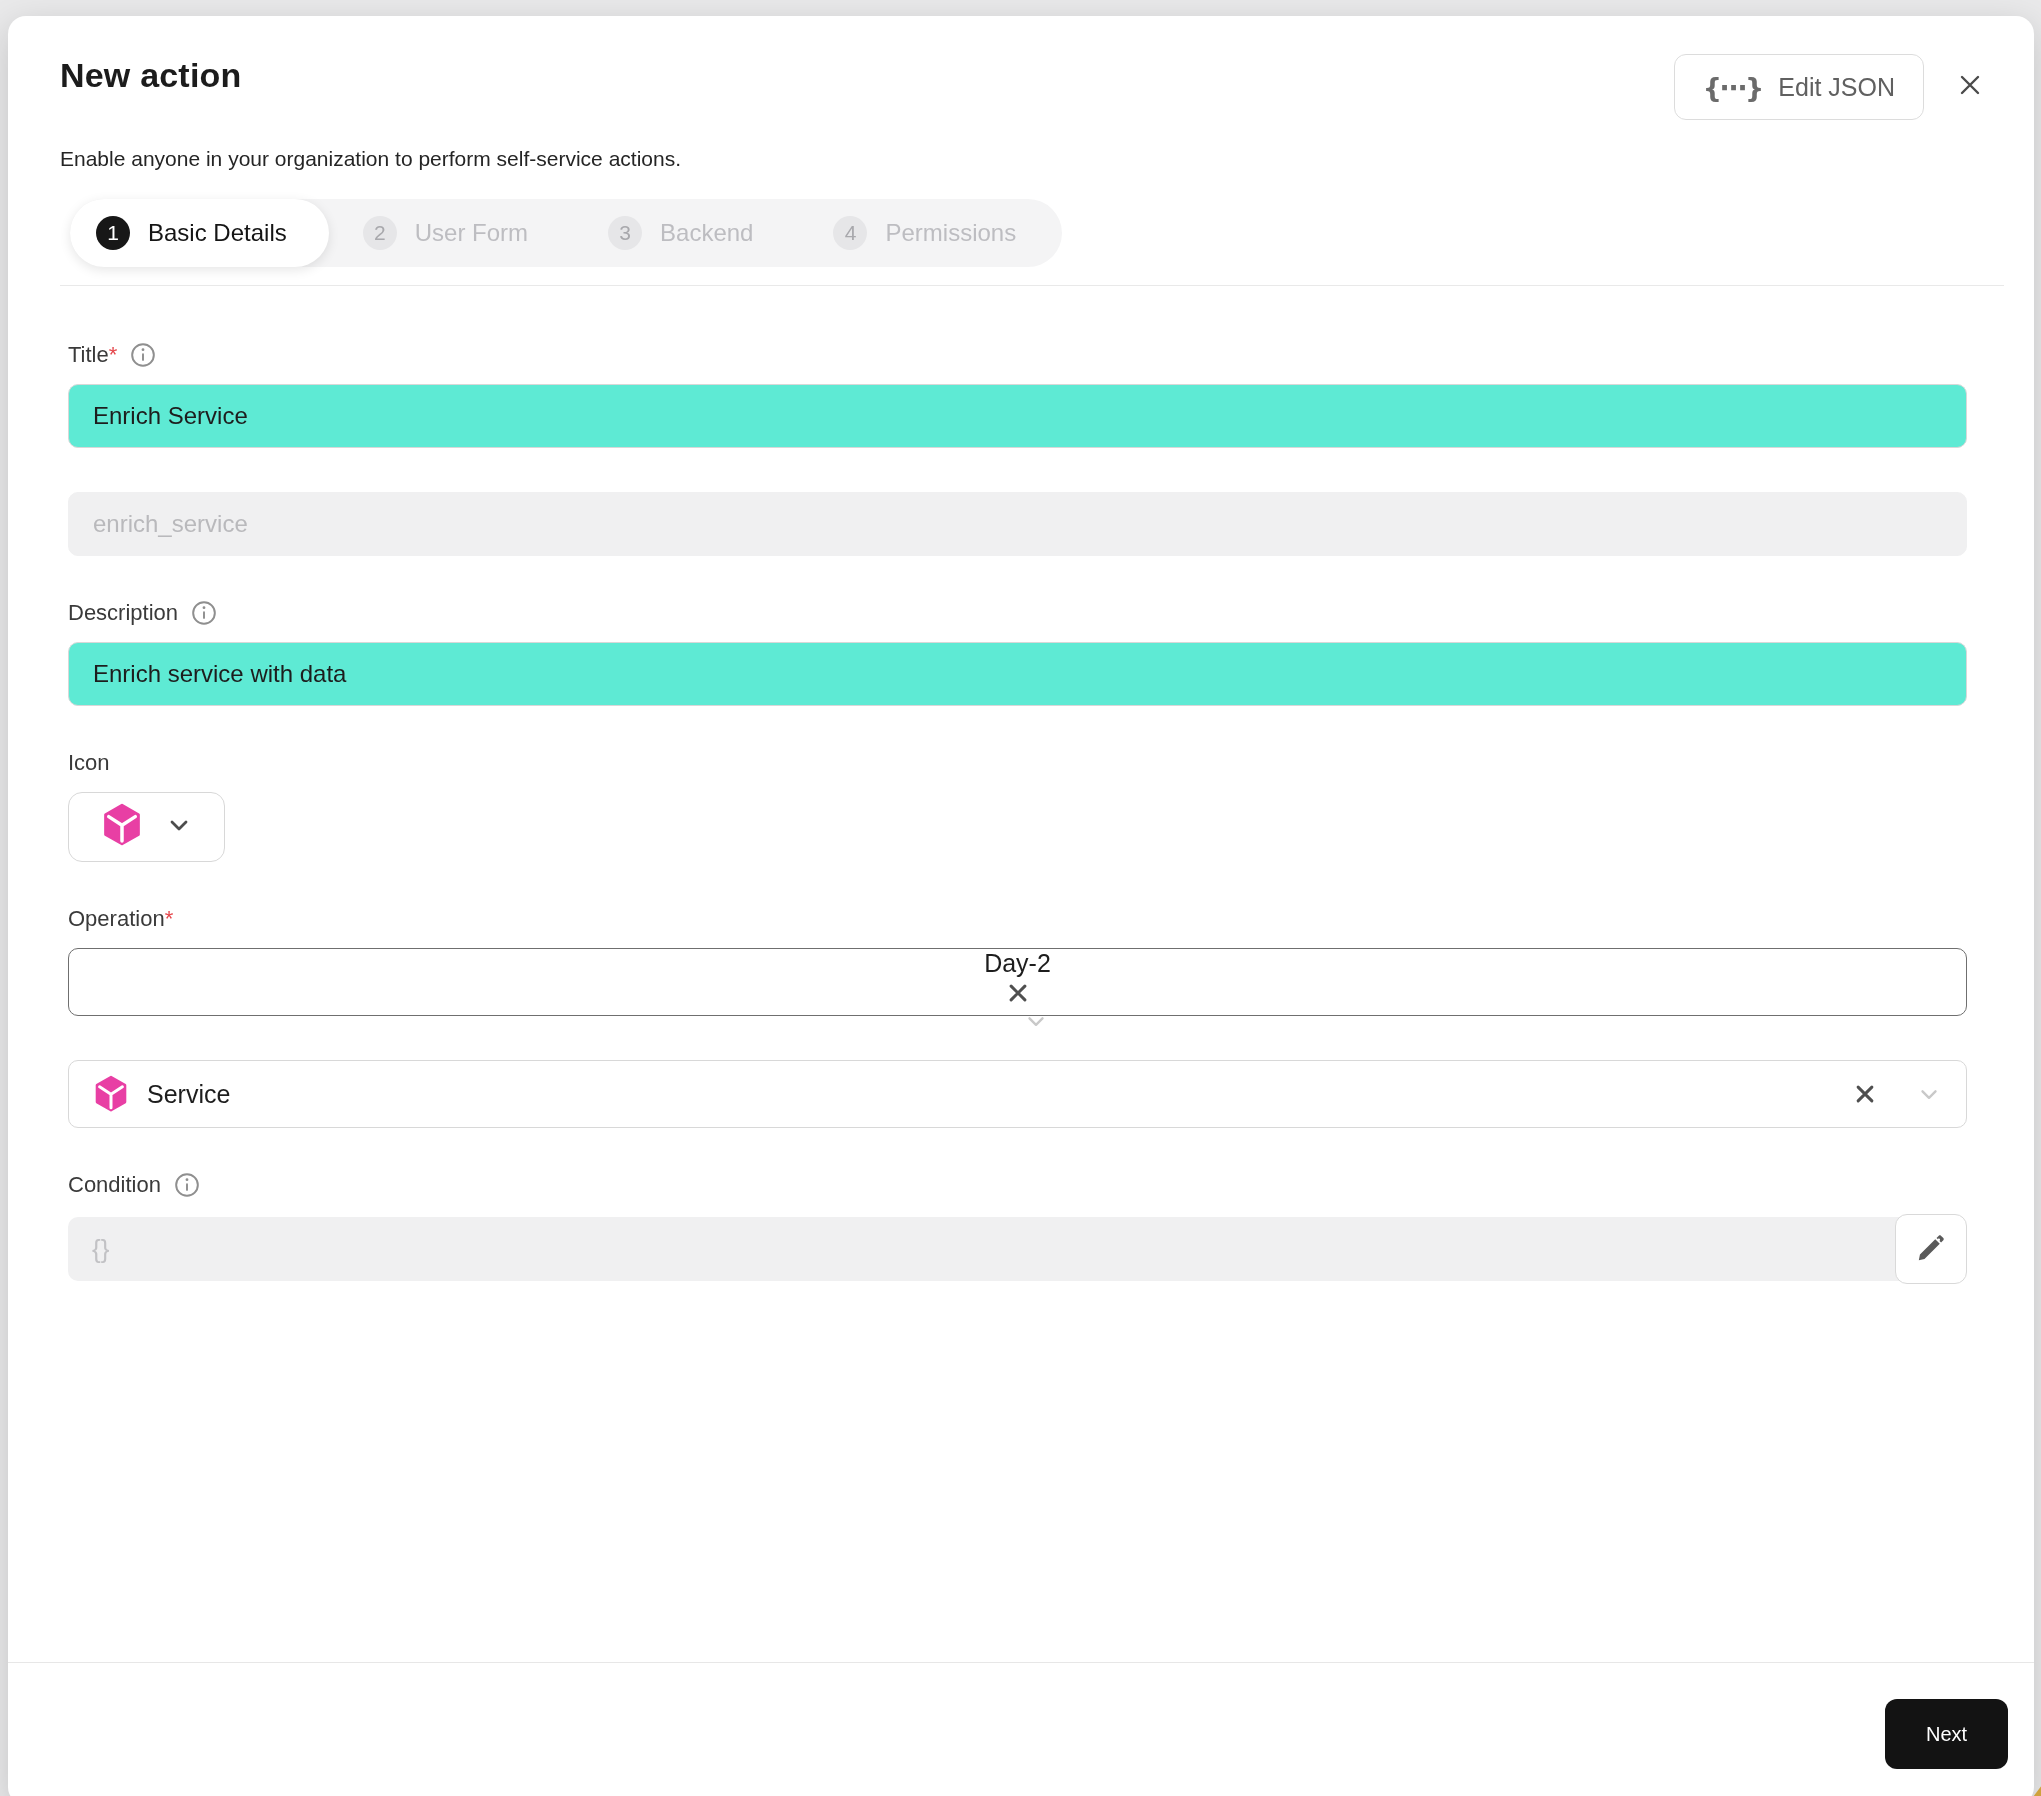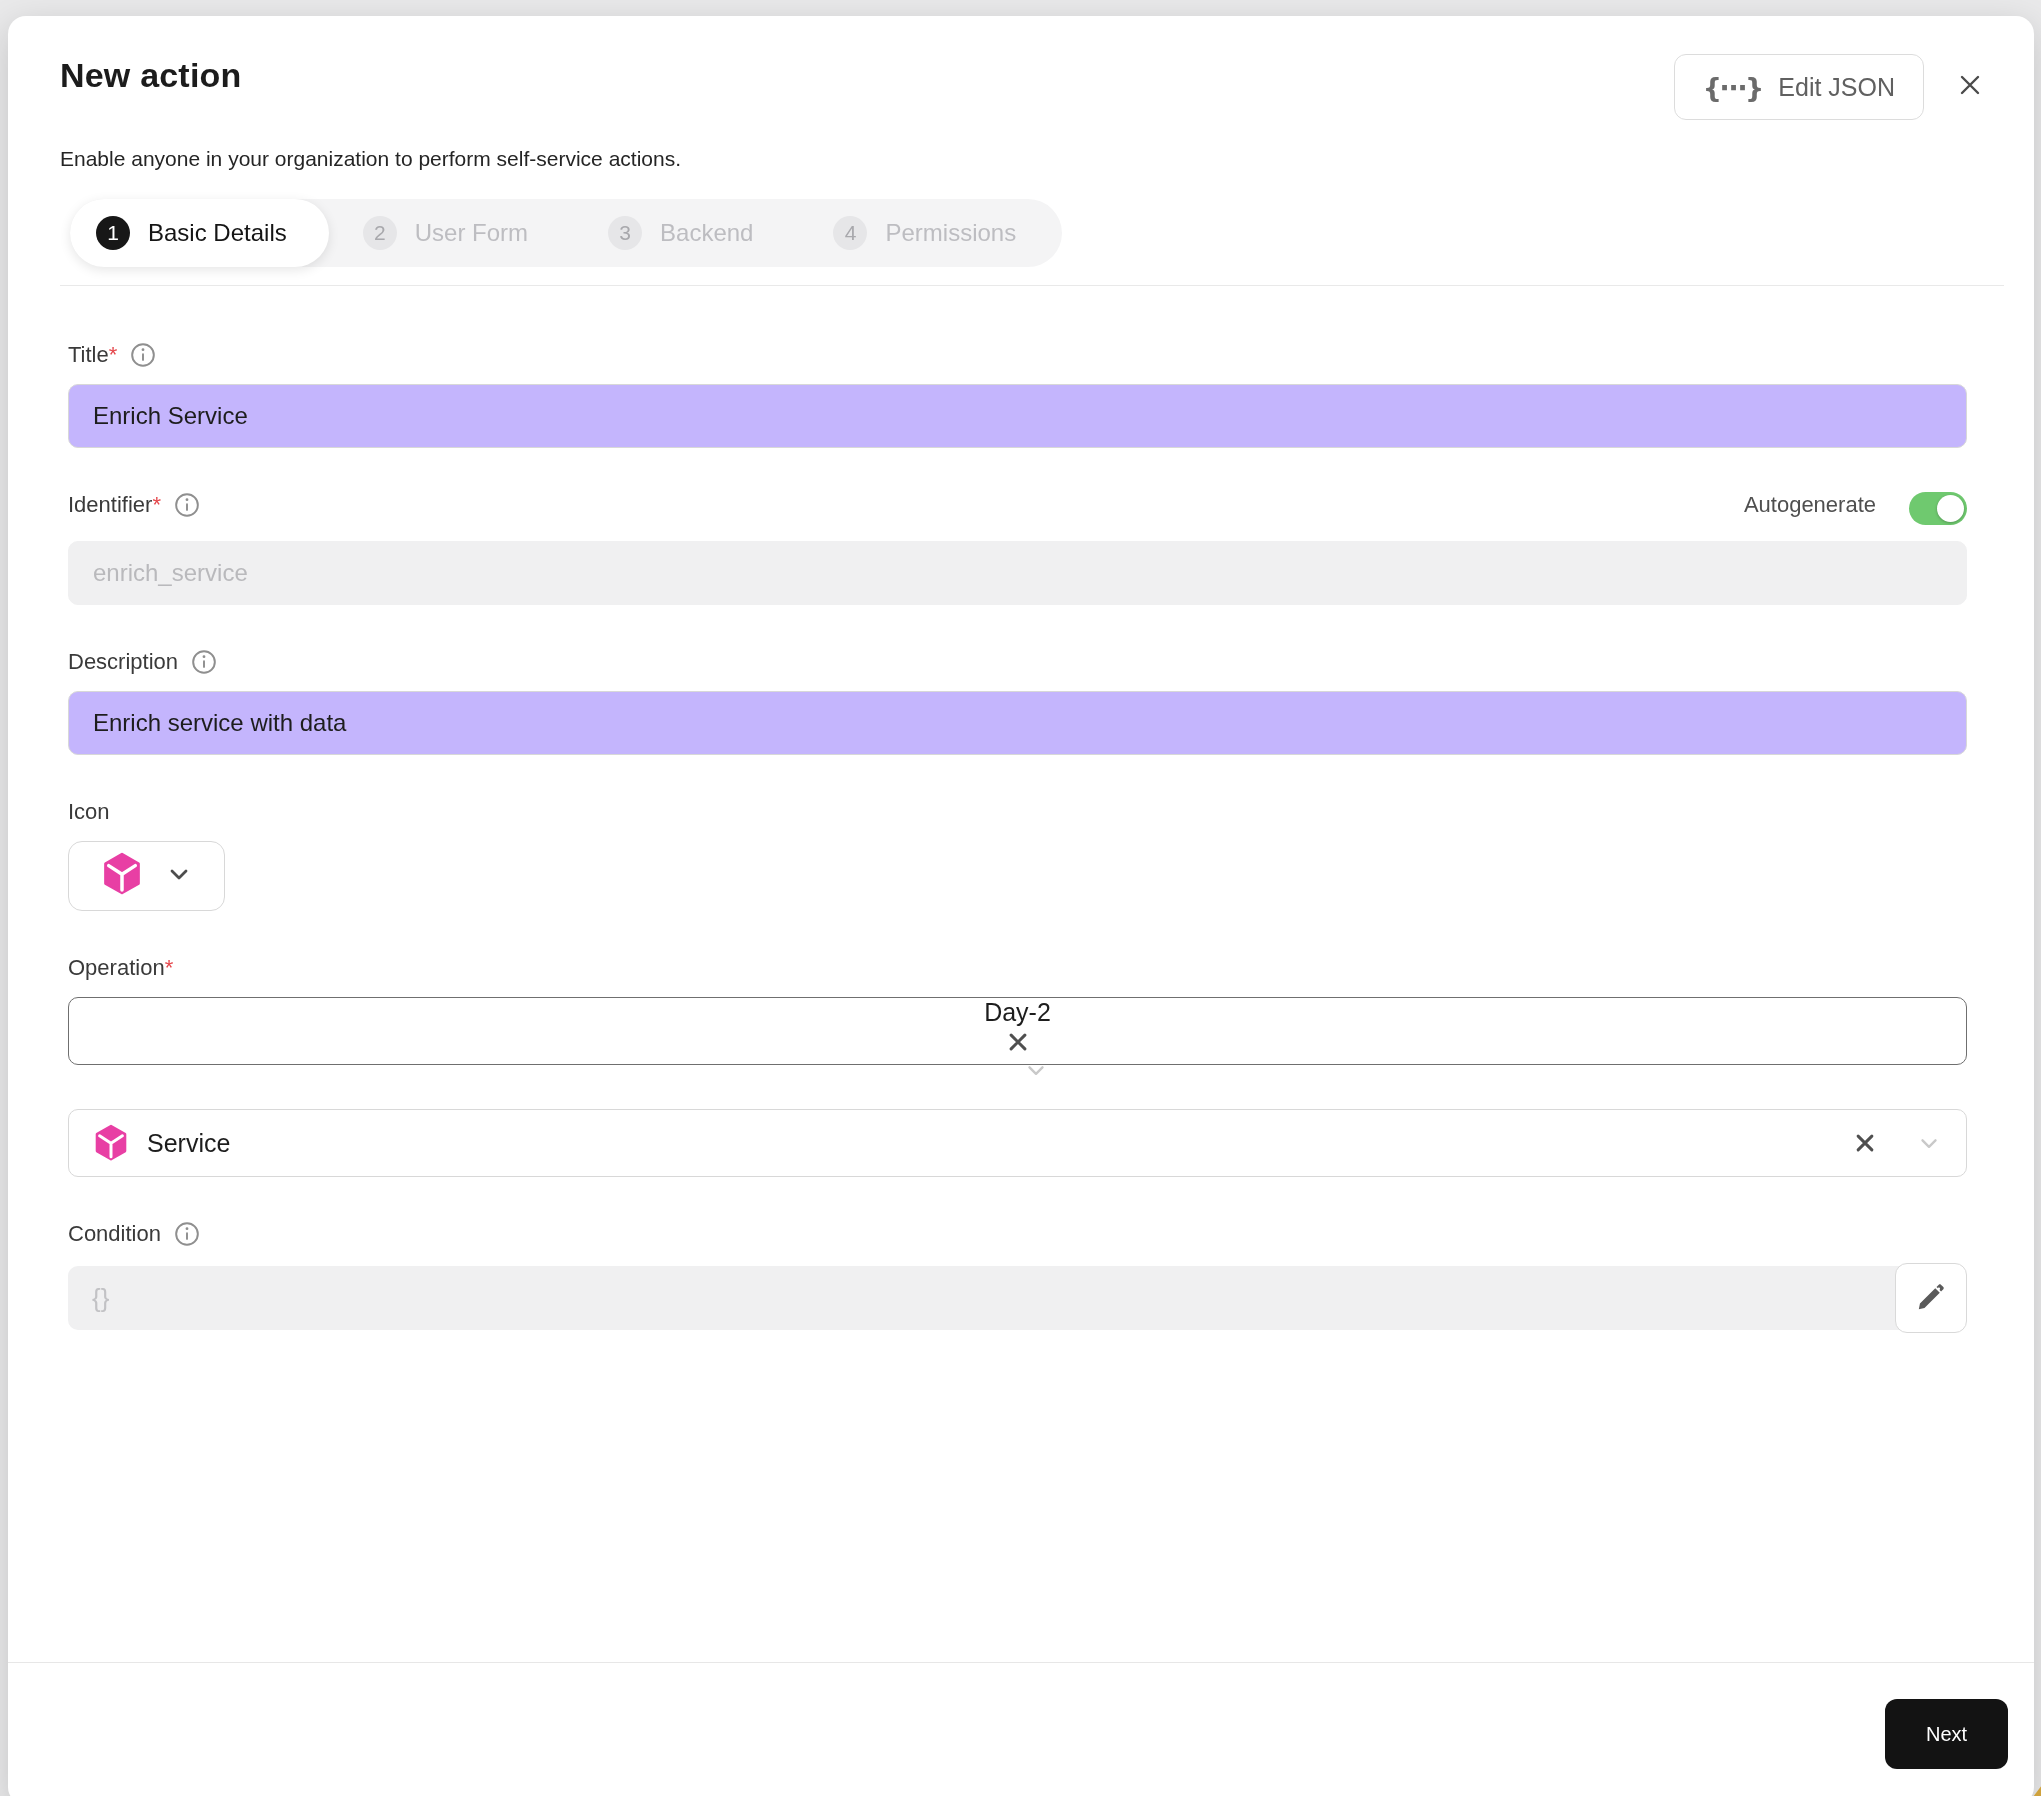--- a/index.html
+++ b/index.html
@@ -59,21 +59,21 @@
   .group { margin-top: 44px; }
   .group:first-child { margin-top: 0; }
   .label-row { display: flex; align-items: flex-start; gap: 13px; margin-bottom: 16px; font-size: 22px; color: #3a3a3a; }
   .label-row .spacer { flex: 1; }
   .req { color: #e5484d; }
   .info-icon { width: 26px; height: 26px; display: inline-flex; }
   .text-input {
     width: 100%; height: 64px;
     border: 1px solid #d8d8d8; border-radius: 10px;
     padding: 0 24px; font-size: 24px; color: #1d1d1d;
-    background: #c4b5fd; font-family: inherit; outline: none;
+    background: #5eead4; font-family: inherit; outline: none;
   }
   .text-input.disabled { background: #f0f0f1; border-color: #f0f0f1; color: #b9b9bc; }
   .auto-label { font-size: 22px; color: #4f4f4f; margin-right: 20px; }
   .toggle { width: 58px; height: 33px; border-radius: 17px; background: #6fc96f; position: relative; cursor: pointer; }
   .toggle .knob { position: absolute; right: 3px; top: 3px; width: 27px; height: 27px; border-radius: 50%; background: #fff; box-shadow: 0 1px 3px rgba(0,0,0,.25); }
   .icon-dropdown {
     width: 157px; height: 70px;
     border: 1px solid #d8d8d8; border-radius: 14px;
     display: flex; align-items: center; justify-content: center; gap: 22px;
     background: #fff; cursor: pointer;
@@ -173,35 +173,20 @@
               <circle cx="12" cy="12" r="10" fill="none" stroke="#8f8f8f" stroke-width="1.8"></circle>
               <rect x="11.1" y="10.4" width="1.8" height="7" rx="0.9" fill="#8f8f8f"></rect>
               <circle cx="12" cy="7.1" r="1.3" fill="#8f8f8f"></circle>
             </svg>
         </span>
       </div>
       <input class="text-input" type="text" value="Enrich Service" style="">
     </div>
 
     <div class="group">
-      <div class="label-row">
-        <span><span>Identifier</span><span class="req">*</span></span>
-        <span class="info-icon">
-          <svg width="26" height="26" viewBox="0 0 24 24">
-              <circle cx="12" cy="12" r="10" fill="none" stroke="#8f8f8f" stroke-width="1.8"></circle>
-              <rect x="11.1" y="10.4" width="1.8" height="7" rx="0.9" fill="#8f8f8f"></rect>
-              <circle cx="12" cy="7.1" r="1.3" fill="#8f8f8f"></circle>
-            </svg>
-        </span>
-        <span class="spacer"></span>
-        <span class="auto-label">Autogenerate</span>
-        <span class="toggle">
-            <span class="knob"></span>
-          </span>
-      </div>
       <input class="text-input disabled" type="text" disabled="" value="enrich_service" style="">
     </div>
 
     <div class="group">
       <div class="label-row">
         <span>Description</span>
         <span class="info-icon">
           <svg width="26" height="26" viewBox="0 0 24 24">
               <circle cx="12" cy="12" r="10" fill="none" stroke="#8f8f8f" stroke-width="1.8"></circle>
               <rect x="11.1" y="10.4" width="1.8" height="7" rx="0.9" fill="#8f8f8f"></rect>

